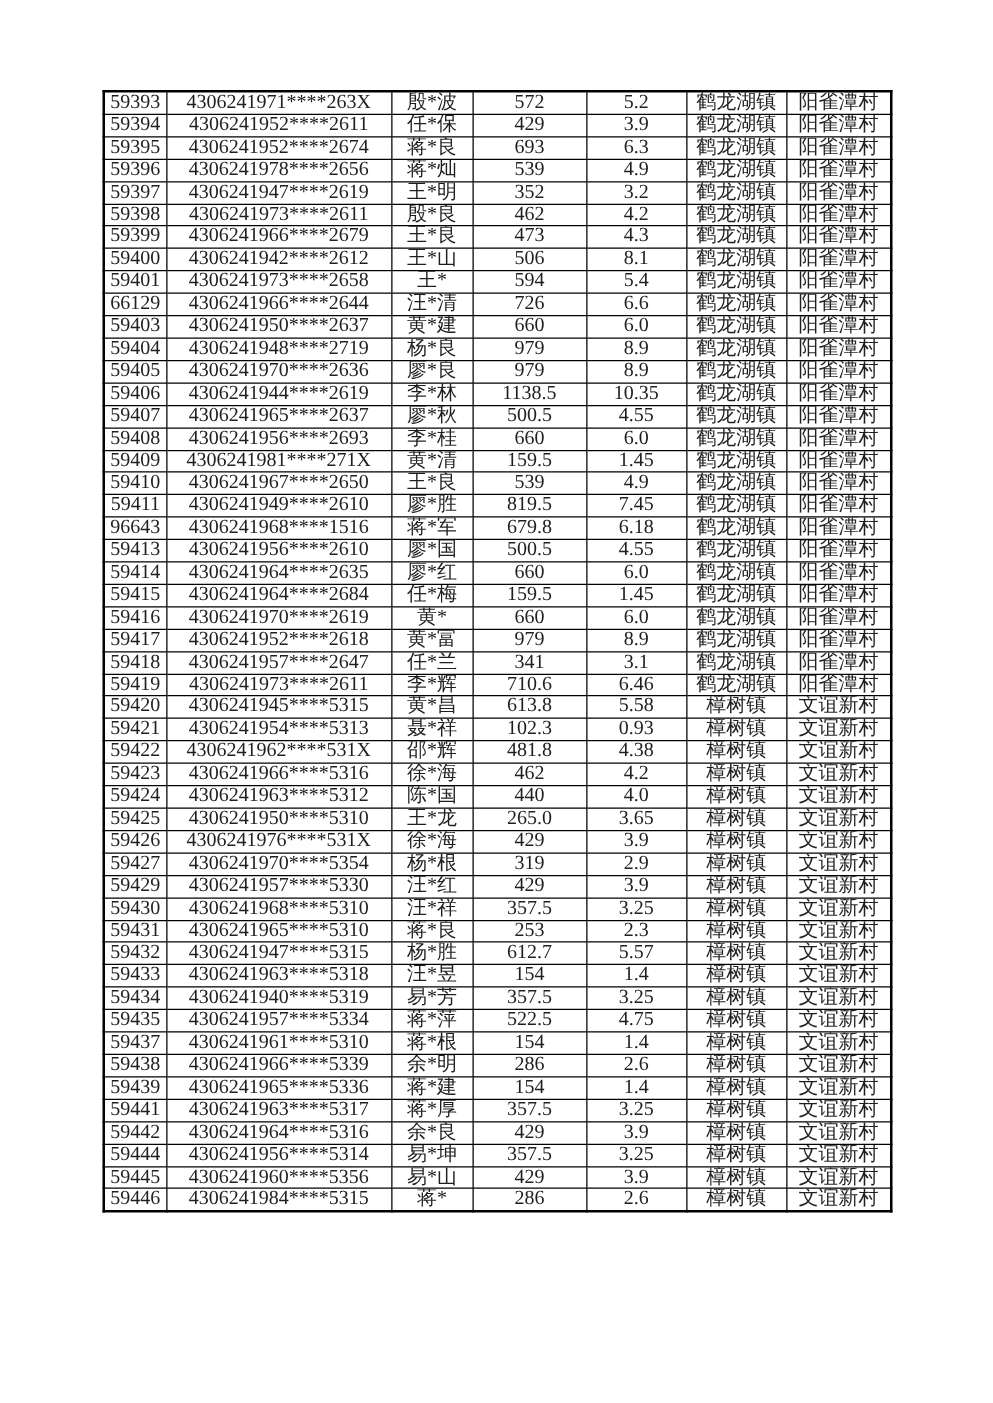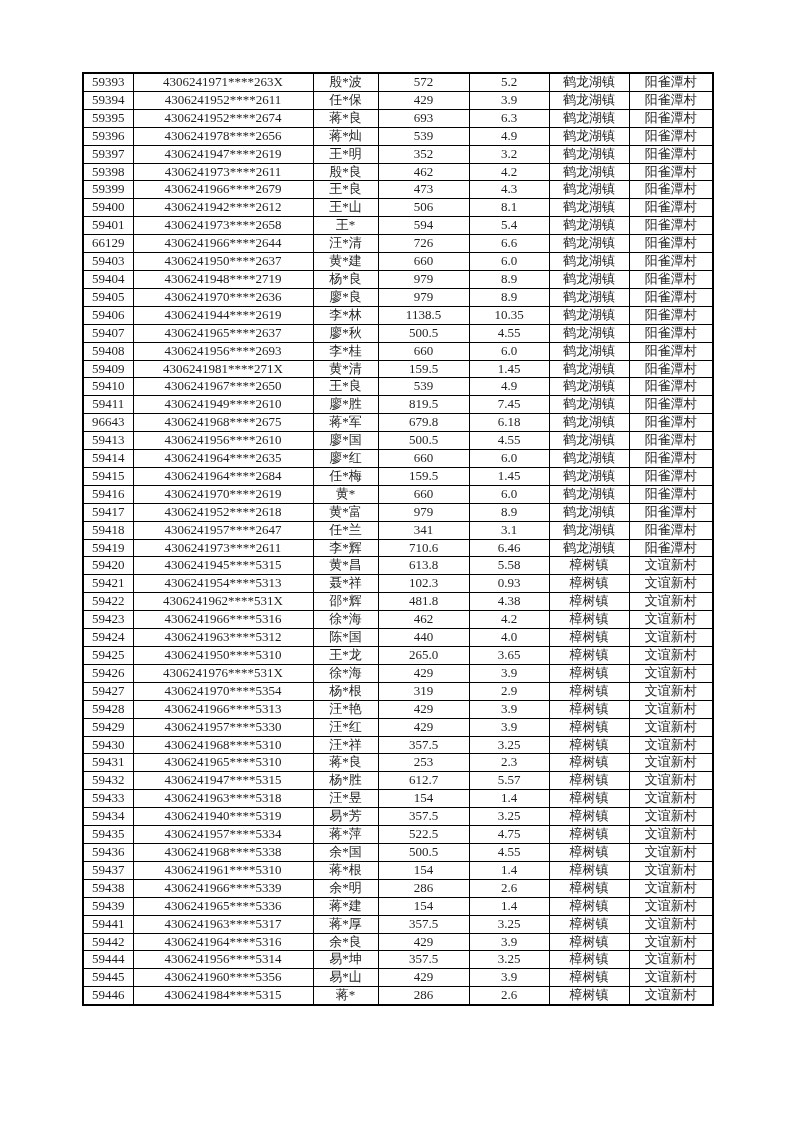--- a/index.html
+++ b/index.html
@@ -15,21 +15,21 @@
     overflow: hidden;
   }
   table.records {
     position: absolute;
     left: 82px;
     top: 72px;
     width: 630px;
     border-collapse: collapse;
     table-layout: fixed;
     font-family: "Liberation Serif", "DejaVu Serif", serif;
-    font-size: 13px;
+    font-size: 16px;
     color: #1f1f1f;
     border: 2px solid #000;
   }
   table.records td {
     border: 1px solid #000;
     height: 16.9px;
     line-height: 16.9px;
     padding: 0;
     text-align: center;
     vertical-align: middle;
@@ -227,21 +227,21 @@
           <td>59411</td>
           <td>4306241949****2610</td>
           <td>廖*胜</td>
           <td>819.5</td>
           <td>7.45</td>
           <td>鹤龙湖镇</td>
           <td>阳雀潭村</td>
         </tr>
         <tr>
           <td>96643</td>
-          <td>4306241968****2675</td>
+          <td>4306241968****1516</td>
           <td>蒋*军</td>
           <td>679.8</td>
           <td>6.18</td>
           <td>鹤龙湖镇</td>
           <td>阳雀潭村</td>
         </tr>
         <tr>
           <td>59413</td>
           <td>4306241956****2610</td>
           <td>廖*国</td>
@@ -370,29 +370,20 @@
         <tr>
           <td>59427</td>
           <td>4306241970****5354</td>
           <td>杨*根</td>
           <td>319</td>
           <td>2.9</td>
           <td>樟树镇</td>
           <td>文谊新村</td>
         </tr>
         <tr>
-          <td>59428</td>
-          <td>4306241966****5313</td>
-          <td>汪*艳</td>
-          <td>429</td>
-          <td>3.9</td>
-          <td>樟树镇</td>
-          <td>文谊新村</td>
-        </tr>
-        <tr>
           <td>59429</td>
           <td>4306241957****5330</td>
           <td>汪*红</td>
           <td>429</td>
           <td>3.9</td>
           <td>樟树镇</td>
           <td>文谊新村</td>
         </tr>
         <tr>
           <td>59430</td>
@@ -442,29 +433,20 @@
         <tr>
           <td>59435</td>
           <td>4306241957****5334</td>
           <td>蒋*萍</td>
           <td>522.5</td>
           <td>4.75</td>
           <td>樟树镇</td>
           <td>文谊新村</td>
         </tr>
         <tr>
-          <td>59436</td>
-          <td>4306241968****5338</td>
-          <td>余*国</td>
-          <td>500.5</td>
-          <td>4.55</td>
-          <td>樟树镇</td>
-          <td>文谊新村</td>
-        </tr>
-        <tr>
           <td>59437</td>
           <td>4306241961****5310</td>
           <td>蒋*根</td>
           <td>154</td>
           <td>1.4</td>
           <td>樟树镇</td>
           <td>文谊新村</td>
         </tr>
         <tr>
           <td>59438</td>

